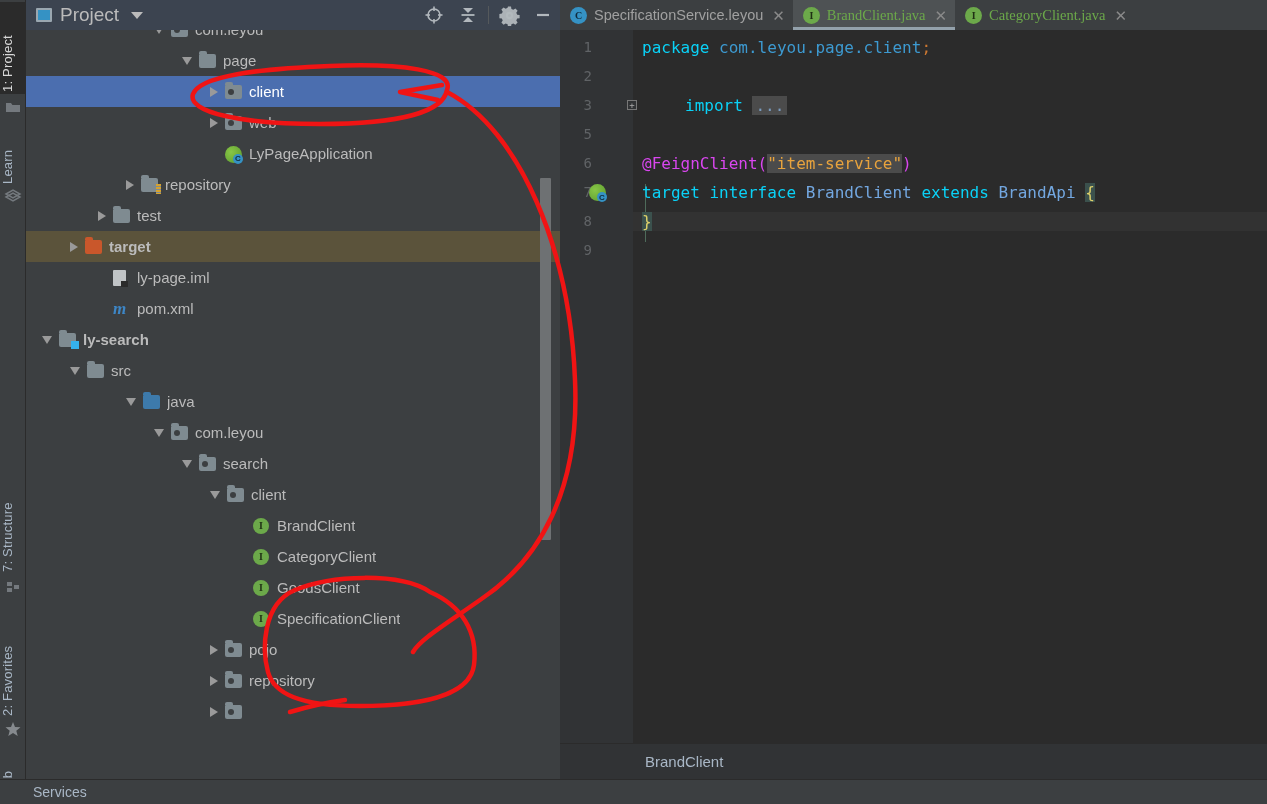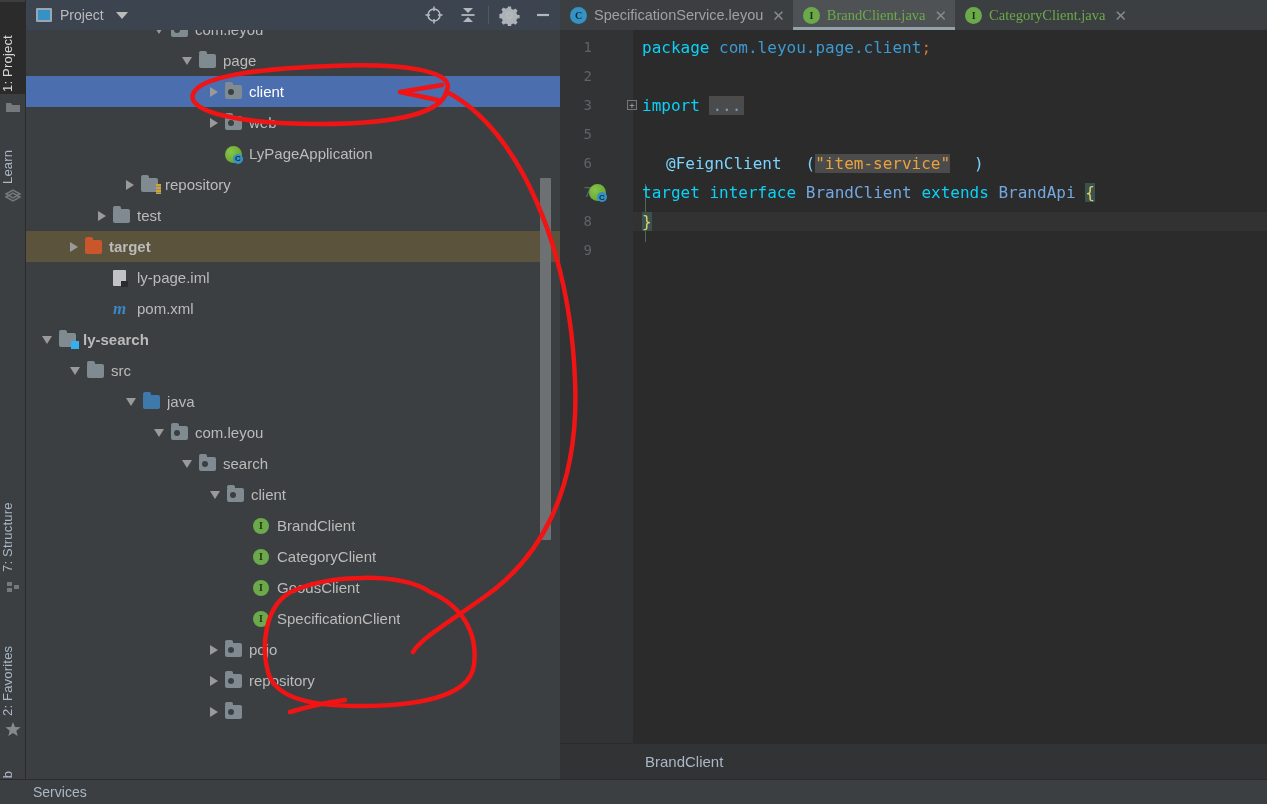--- a/index.html
+++ b/index.html
@@ -36,21 +36,21 @@
     background: #3c3f41; border-right: 1px solid #2b2b2b;
   }
   .pp-header {
     position: absolute; left: 0; top: 0; width: 534px; height: 30px;
     background: #3c4450; display: flex; align-items: center;
   }
   .pp-title-ico {
     width: 16px; height: 14px; margin-left: 10px;
     border: 2px solid #9aa7b0; background: #3592c4; border-radius: 1px;
   }
-  .pp-title { color: #bbbbbb; font-size: 14px; margin-left: 8px; }
+  .pp-title { color: #bbbbbb; font-size: 19px; margin-left: 8px; }
   .pp-caret {
     width: 0; height: 0; margin-left: 12px;
     border-left: 6px solid transparent; border-right: 6px solid transparent;
     border-top: 7px solid #bbbbbb;
   }
   .pp-tools { margin-left: auto; display: flex; align-items: center; height: 30px; }
   .pp-tools .tbtn {
     width: 34px; height: 30px; display: flex; align-items: center; justify-content: center;
   }
   .pp-sep { width: 1px; height: 18px; background: #55595c; margin: 0 3px; }
@@ -158,21 +158,21 @@
   .code {
     position: absolute; left: 73px; top: 0; right: 0; height: 100%;
     font-family: "DejaVu Sans Mono", monospace; font-size: 16px;
   }
   .cl { position: absolute; left: 9px; white-space: pre; }
   .cl.hl-row { left: 0; right: 0; background: #323232; padding-left: 9px; }
   .kw   { color: #cc7832; }
   .kw2  { color: #0ad2f7; }
   .pkg  { color: #3d9ad1; }
   .type { color: #73a7e0; }
-  .ann  { color: #7dd3fc; margin-left: 24px; }
+  .ann  { color: #d946ef; }
   .str  { color: #e8a33d; background: #4b4b4b; }
   .brace{ color: #ddd06a; background: #3b514d; }
   .ellip{ color: #7a9cc0; background: #4b4b4b; padding: 0 3px; }
   .indent-guide { position: absolute; top: 0; width: 1px; background: #4e6b5a; }
 
   .breadcrumb-bar {
     position: absolute; left: 0; bottom: 0; width: 707px; height: 36px;
     background: #313335; border-top: 1px solid #2b2b2b;
   }
   .breadcrumb-bar .bc {
@@ -526,21 +526,21 @@
           <div class="spring"></div>
         </div>
       </div>
 
       <div class="code">
 
         <div class="indent-guide" style="left:12px; top:154px; height:58px;"></div>
 
         <div class="cl" style="top:8px;"><span class="kw2">package</span> <span class="pkg">com.leyou.page.client</span><span class="kw">;</span></div>
 
-        <div class="cl" style="top:66px;"><span class="kw2">import</span> <span class="ellip">...</span></div>
+        <div class="cl" style="top:66px;margin-left:43px;"><span class="kw2">import</span> <span class="ellip">...</span></div>
 
         <div class="cl" style="top:124px;"><span class="ann">@FeignClient</span><span class="ann">(</span><span class="str">"item-service"</span><span class="ann">)</span></div>
 
         <div class="cl" style="top:153px;"><span class="kw2">target</span> <span class="kw2">interface</span> <span class="type">BrandClient</span> <span class="kw2">extends</span> <span class="type">BrandApi</span> <span class="brace">{</span></div>
 
         <div class="cl hl-row" style="top:182px;"><span class="brace">}</span></div>
       </div>
     </div>
 
     <div class="breadcrumb-bar">

